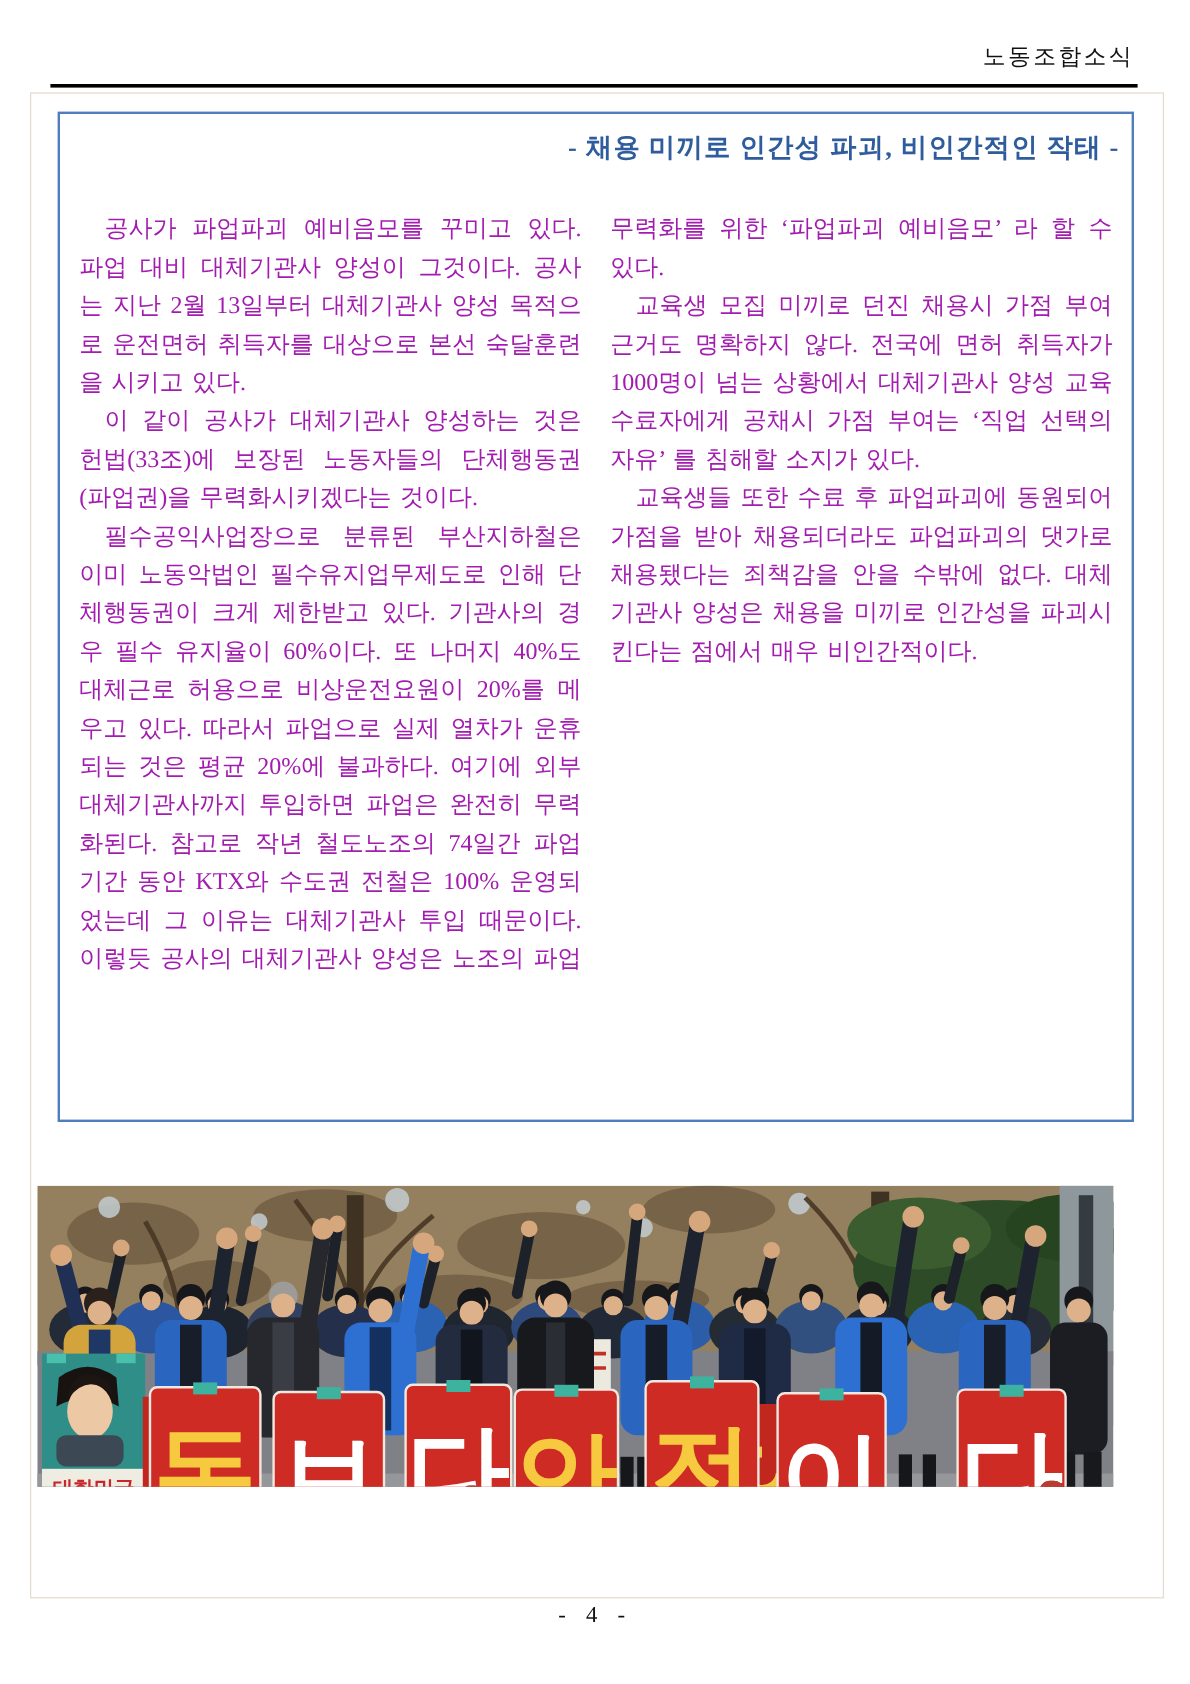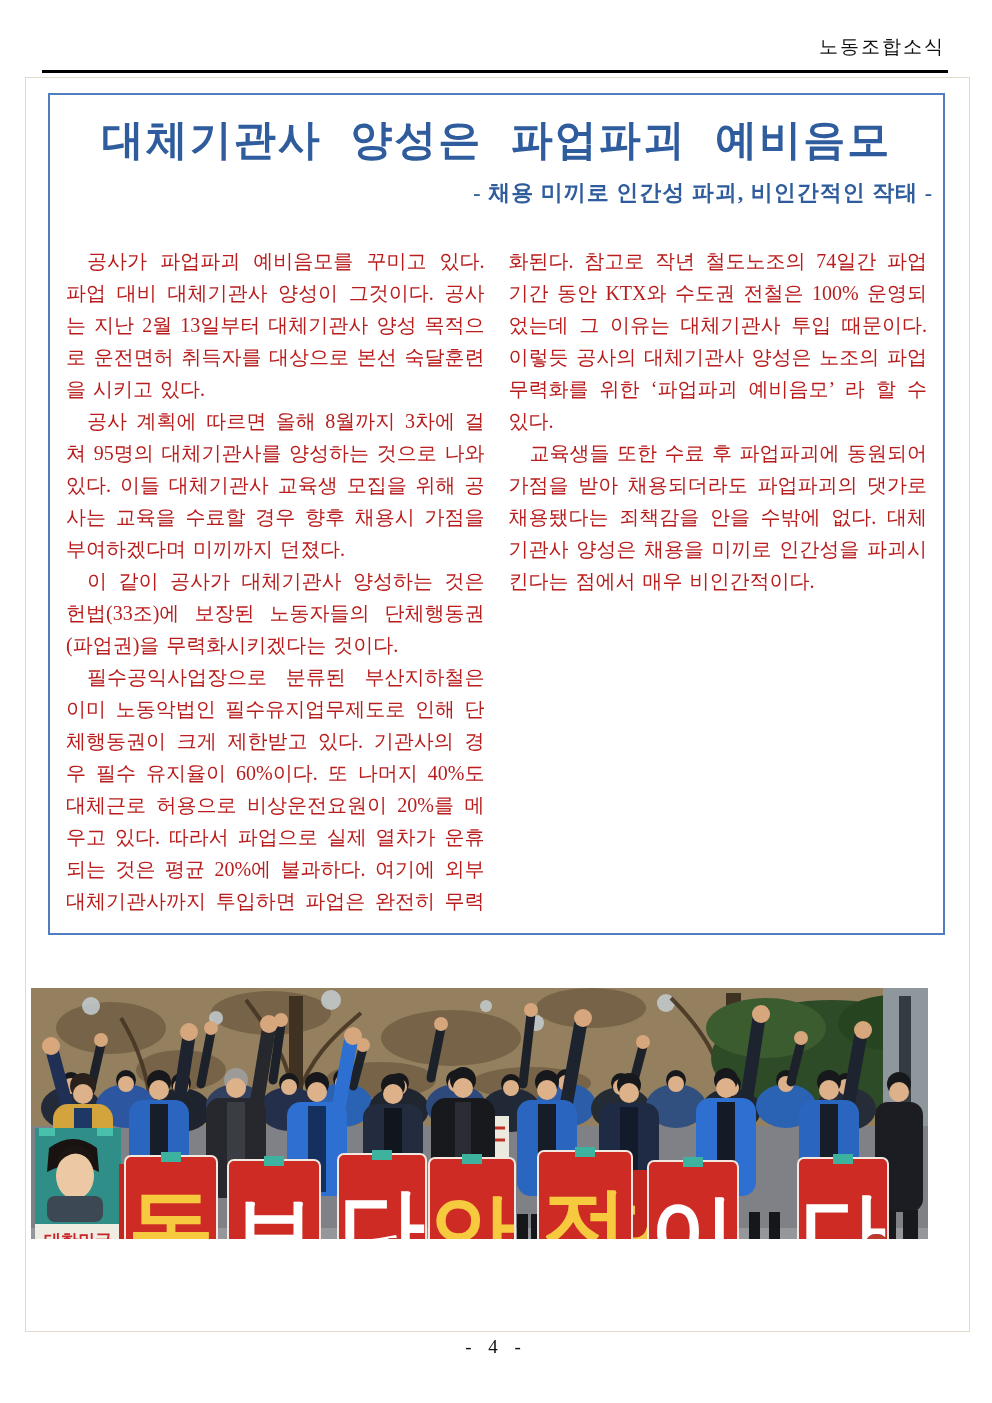--- a/index.html
+++ b/index.html
@@ -27,21 +27,21 @@
     font-size:42px;font-weight:bold;letter-spacing:2px;word-spacing:16px;
     line-height:50px;
   }
   .article-subtitle{
     margin:14px 10px 0;text-align:right;color:#2e5c9c;
     font-size:22px;font-weight:bold;letter-spacing:1px;line-height:28px;
   }
   .article-body{
     margin:38px 16px 0;height:672px;overflow:hidden;
     column-count:2;column-gap:24px;column-fill:auto;
-    font-size:20px;line-height:32px;text-align:justify;color:#b91c1c;
+    font-size:20px;line-height:32px;text-align:justify;color:#a21caf;
   }
   .article-body p{margin:0;text-indent:1.05em;word-spacing:2px;}
   .photo-wrap{
     position:absolute;left:31px;top:988px;width:897px;height:251px;overflow:hidden;
   }
   .page-number{
     position:absolute;left:0;top:1336px;width:100%;text-align:center;
     font-size:19px;color:#111;letter-spacing:6px;
   }
   svg text{font-family:"Liberation Sans",sans-serif;}
@@ -49,27 +49,26 @@
 </head>
 <body>
 
 <div class="page">
 
   <div class="masthead">노동조합소식</div>
   <div class="masthead-rule"></div>
   <div class="outer-frame"></div>
 
   <div class="article-box">
-    <div class="article-title">대체기관사 양성은 파업파괴 예비음모</div>
     <div class="article-subtitle">- 채용 미끼로 인간성 파괴, 비인간적인 작태 -</div>
     <div class="article-body">
       <p>공사가 파업파괴 예비음모를 꾸미고 있다. 파업 대비 대체기관사 양성이 그것이다. 공사는 지난 2월 13일부터 대체기관사 양성 목적으로 운전면허 취득자를 대상으로 본선 숙달훈련을 시키고 있다.</p>
-      <p>공사 계획에 따르면 올해 8월까지 3차에 걸쳐 95명의 대체기관사를 양성하는 것으로 나와 있다. 이들 대체기관사 교육생 모집을 위해 공사는 교육을 수료할 경우 향후 채용시 가점을 부여하겠다며 미끼까지 던졌다.</p>
       <p>이 같이 공사가 대체기관사 양성하는 것은 헌법(33조)에 보장된 노동자들의 단체행동권(파업권)을 무력화시키겠다는 것이다.</p>
       <p>필수공익사업장으로 분류된 부산지하철은 이미 노동악법인 필수유지업무제도로 인해 단체행동권이 크게 제한받고 있다. 기관사의 경우 필수 유지율이 60%이다. 또 나머지 40%도 대체근로 허용으로 비상운전요원이 20%를 메우고 있다. 따라서 파업으로 실제 열차가 운휴되는 것은 평균 20%에 불과하다. 여기에 외부 대체기관사까지 투입하면 파업은 완전히 무력화된다. 참고로 작년 철도노조의 74일간 파업기간 동안 KTX와 수도권 전철은 100% 운영되었는데 그 이유는 대체기관사 투입 때문이다. 이렇듯 공사의 대체기관사 양성은 노조의 파업 무력화를 위한 ‘파업파괴 예비음모’ 라 할 수 있다.</p>
+      <p>교육생 모집 미끼로 던진 채용시 가점 부여 근거도 명확하지 않다. 전국에 면허 취득자가 1000명이 넘는 상황에서 대체기관사 양성 교육 수료자에게 공채시 가점 부여는 ‘직업 선택의 자유’ 를 침해할 소지가 있다.</p>
       <p>교육생들 또한 수료 후 파업파괴에 동원되어 가점을 받아 채용되더라도 파업파괴의 댓가로 채용됐다는 죄책감을 안을 수밖에 없다. 대체기관사 양성은 채용을 미끼로 인간성을 파괴시킨다는 점에서 매우 비인간적이다.</p>
     </div>
   </div>
 
   <div class="photo-wrap">
     <svg viewBox="0 0 897 317" width="897" height="317" xmlns="http://www.w3.org/2000/svg">
 
       <g>
         <rect width="897" height="150" fill="#94805f"></rect>
         <g fill="#6e5a3f" opacity="0.75">

